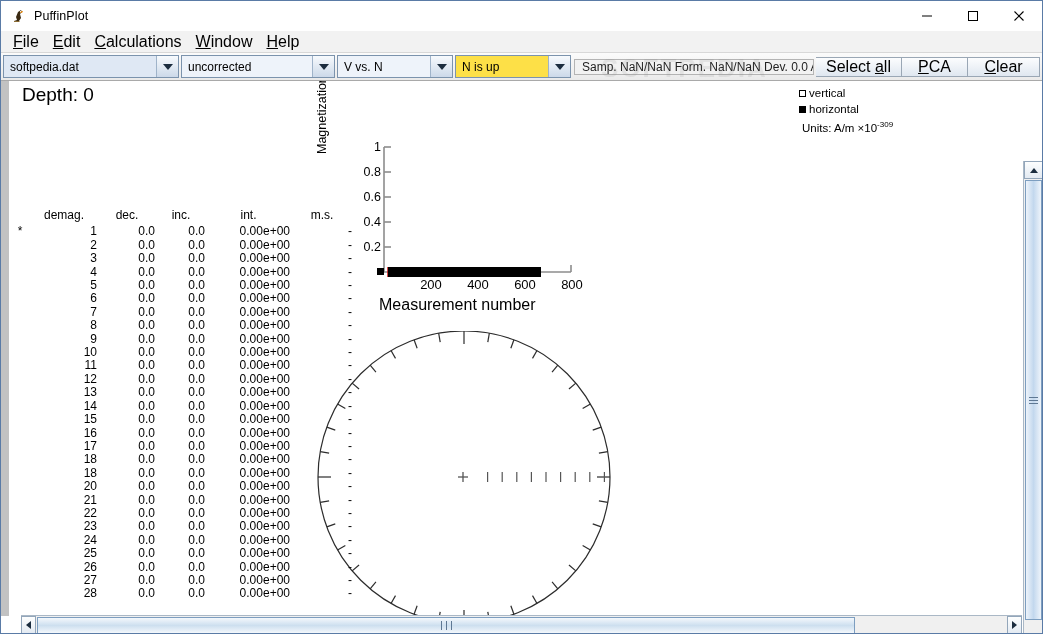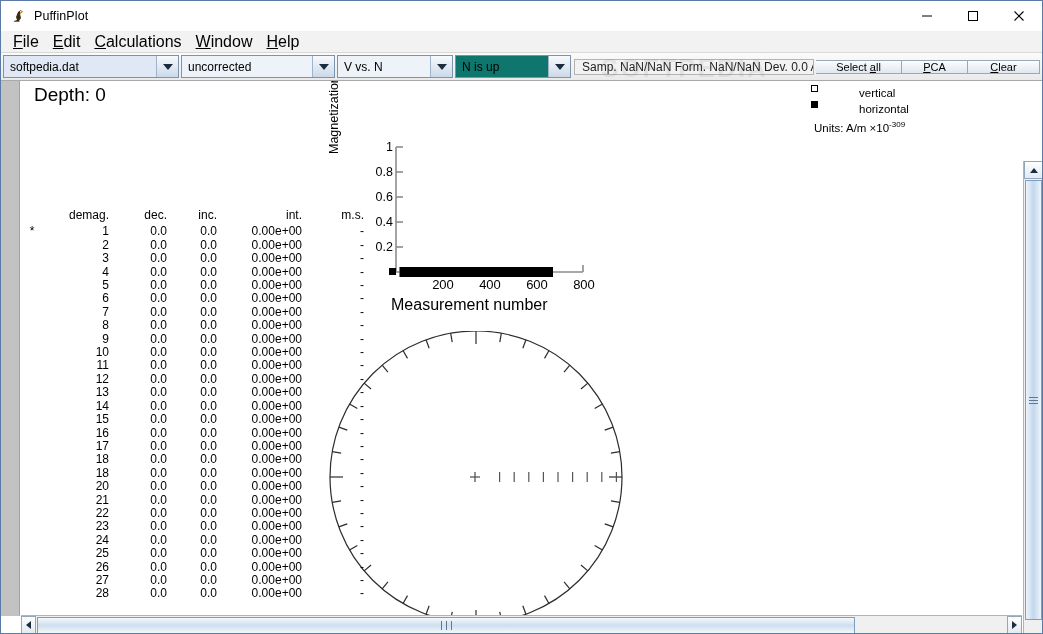--- a/index.html
+++ b/index.html
@@ -79,21 +79,21 @@
     font-size: 12px; color: #000;
     white-space: nowrap; overflow: hidden;
   }
   #combo-file { width: 176px; }
   #combo-file .combo-value { width: 152px; background: #dfe8f4; }
   #combo-correction { width: 154px; }
   #combo-correction .combo-value { width: 130px; background: #eef3fa; }
   #combo-projection { width: 116px; }
   #combo-projection .combo-value { width: 92px; background: #eef3fa; }
   #combo-orientation { width: 116px; }
-  #combo-orientation .combo-value { width: 92px; background: #0f766e; }
+  #combo-orientation .combo-value { width: 92px; background: #fde047; }
   .combo-arrow {
     width: 22px; flex: none;
     background: linear-gradient(#f7fafd, #ccd9e9);
     border-left: 1px solid #9fb3c9;
     display: flex; align-items: center; justify-content: center;
   }
   .tri-down {
     width: 0; height: 0;
     border-left: 5px solid transparent;
     border-right: 5px solid transparent;
@@ -110,57 +110,57 @@
     white-space: nowrap; overflow: hidden;
     position: relative;
   }
   .tbbtn {
     width: 82px; flex: none;
     margin: 8px 0;
     border: 1px solid #9aa7b5;
     border-left: none;
     background: linear-gradient(#fcfdfe, #dfe7f0);
     display: flex; align-items: center; justify-content: center;
-    font-size: 11px; color: #000;
+    font-size: 16px; color: #000;
   }
   .tbbtn:first-of-type { border-left: 1px solid #9aa7b5; margin-left: 3px; }
   #btn-clear { width: 72px; margin-right: 2px; }
   #btn-pca { width: 66px; }
   #btn-selectall { width: 86px; }
 
   
   #main {
     position: absolute; left: 0; top: 80px;
     width: 1041px; height: 553px;
     background: #ffffff;
   }
   #gutter {
     position: absolute; left: 0; top: 0;
     width: 19px; height: 535px;
     background: #c2c2c2;
     border-right: 1px solid #8fa6c0;
   }
   #canvas {
-    position: absolute; left: 20px; top: 0;
+    position: absolute; left: 8px; top: 0;
     width: 932px; height: 535px;
     background: #ffffff;
     overflow: hidden;
   }
 
   #depth-label {
     position: absolute; left: 13px; top: 3px;
     font-size: 19px; color: #000;
   }
 
   
   #legend {
     position: absolute; left: 790px; top: 4px;
     font-size: 11.5px; color: #000; line-height: 16px;
   }
-  .legend-row { display: flex; align-items: flex-start; gap: 38px; }
+  .legend-row { display: flex; align-items: center; }
   .sw {
     width: 7px; height: 7px; margin-right: 3px; flex: none;
   }
   .sw-open { border: 1px solid #000; background: #fff; }
   .sw-filled { background: #000; }
   #legend-units { margin-left: 3px; white-space: nowrap; }
   #legend-units sup { font-size: 8px; vertical-align: super; }
 
   
   #mag-chart { position: absolute; left: 330px; top: 58px; width: 280px; height: 180px; }
@@ -233,21 +233,21 @@
     font-weight: normal; text-align: right;
     padding: 0 0 0 0; height: 13.4px; line-height: 13.4px;
     white-space: nowrap;
   }
   .c-sel { width: 22px; text-align: center !important; }
   .c-demag { width: 68px; padding-right: 2px !important; }
   .c-dec { width: 58px; padding-right: 2px !important; }
   .c-inc { width: 50px; padding-right: 2px !important; }
   .c-int { width: 85px; padding-right: 2px !important; }
   .c-ms { width: 72px; padding-right: 12px !important; margin-top: 30px; }
-  #datatable thead th { padding-bottom: 3px; }
+  #datatable thead th { padding-bottom: 3px; text-align: center; }
 
   #watermark {
     position: absolute; left: 600px; top: 52px;
     font-size: 26px; font-weight: bold;
     color: rgba(120,120,120,0.13);
     letter-spacing: 2px;
     pointer-events: none;
     white-space: nowrap;
   }
 </style>

